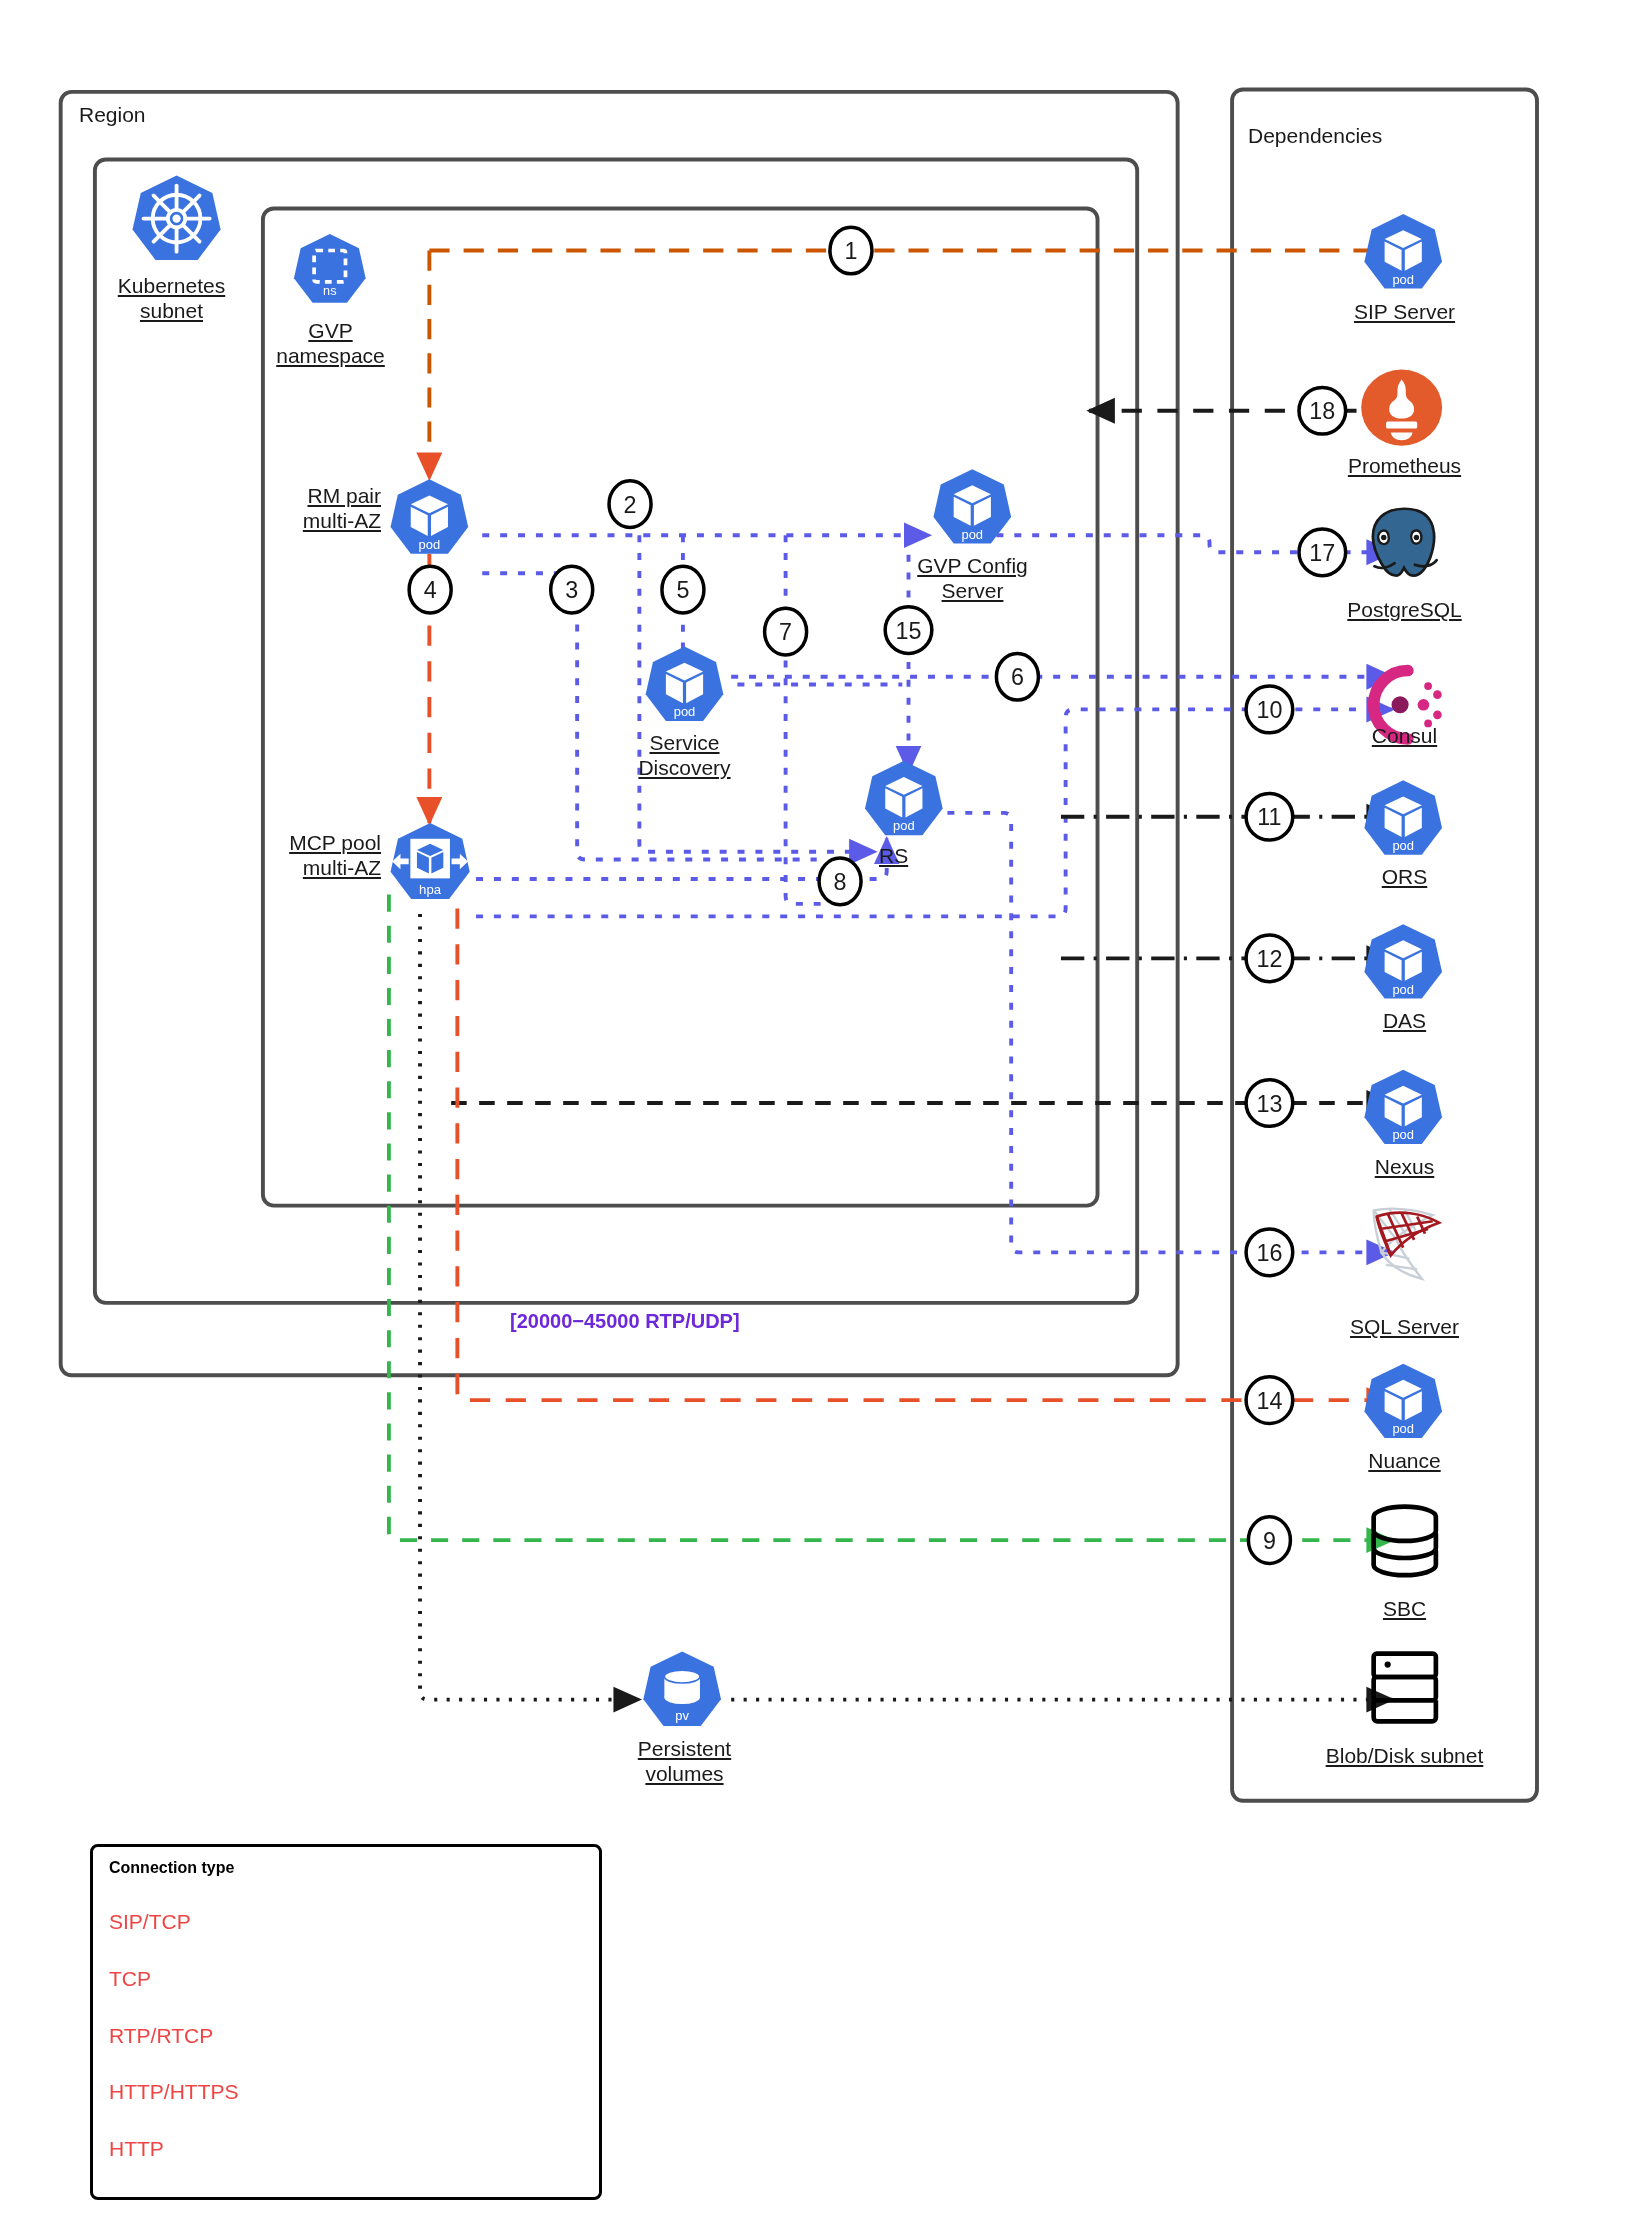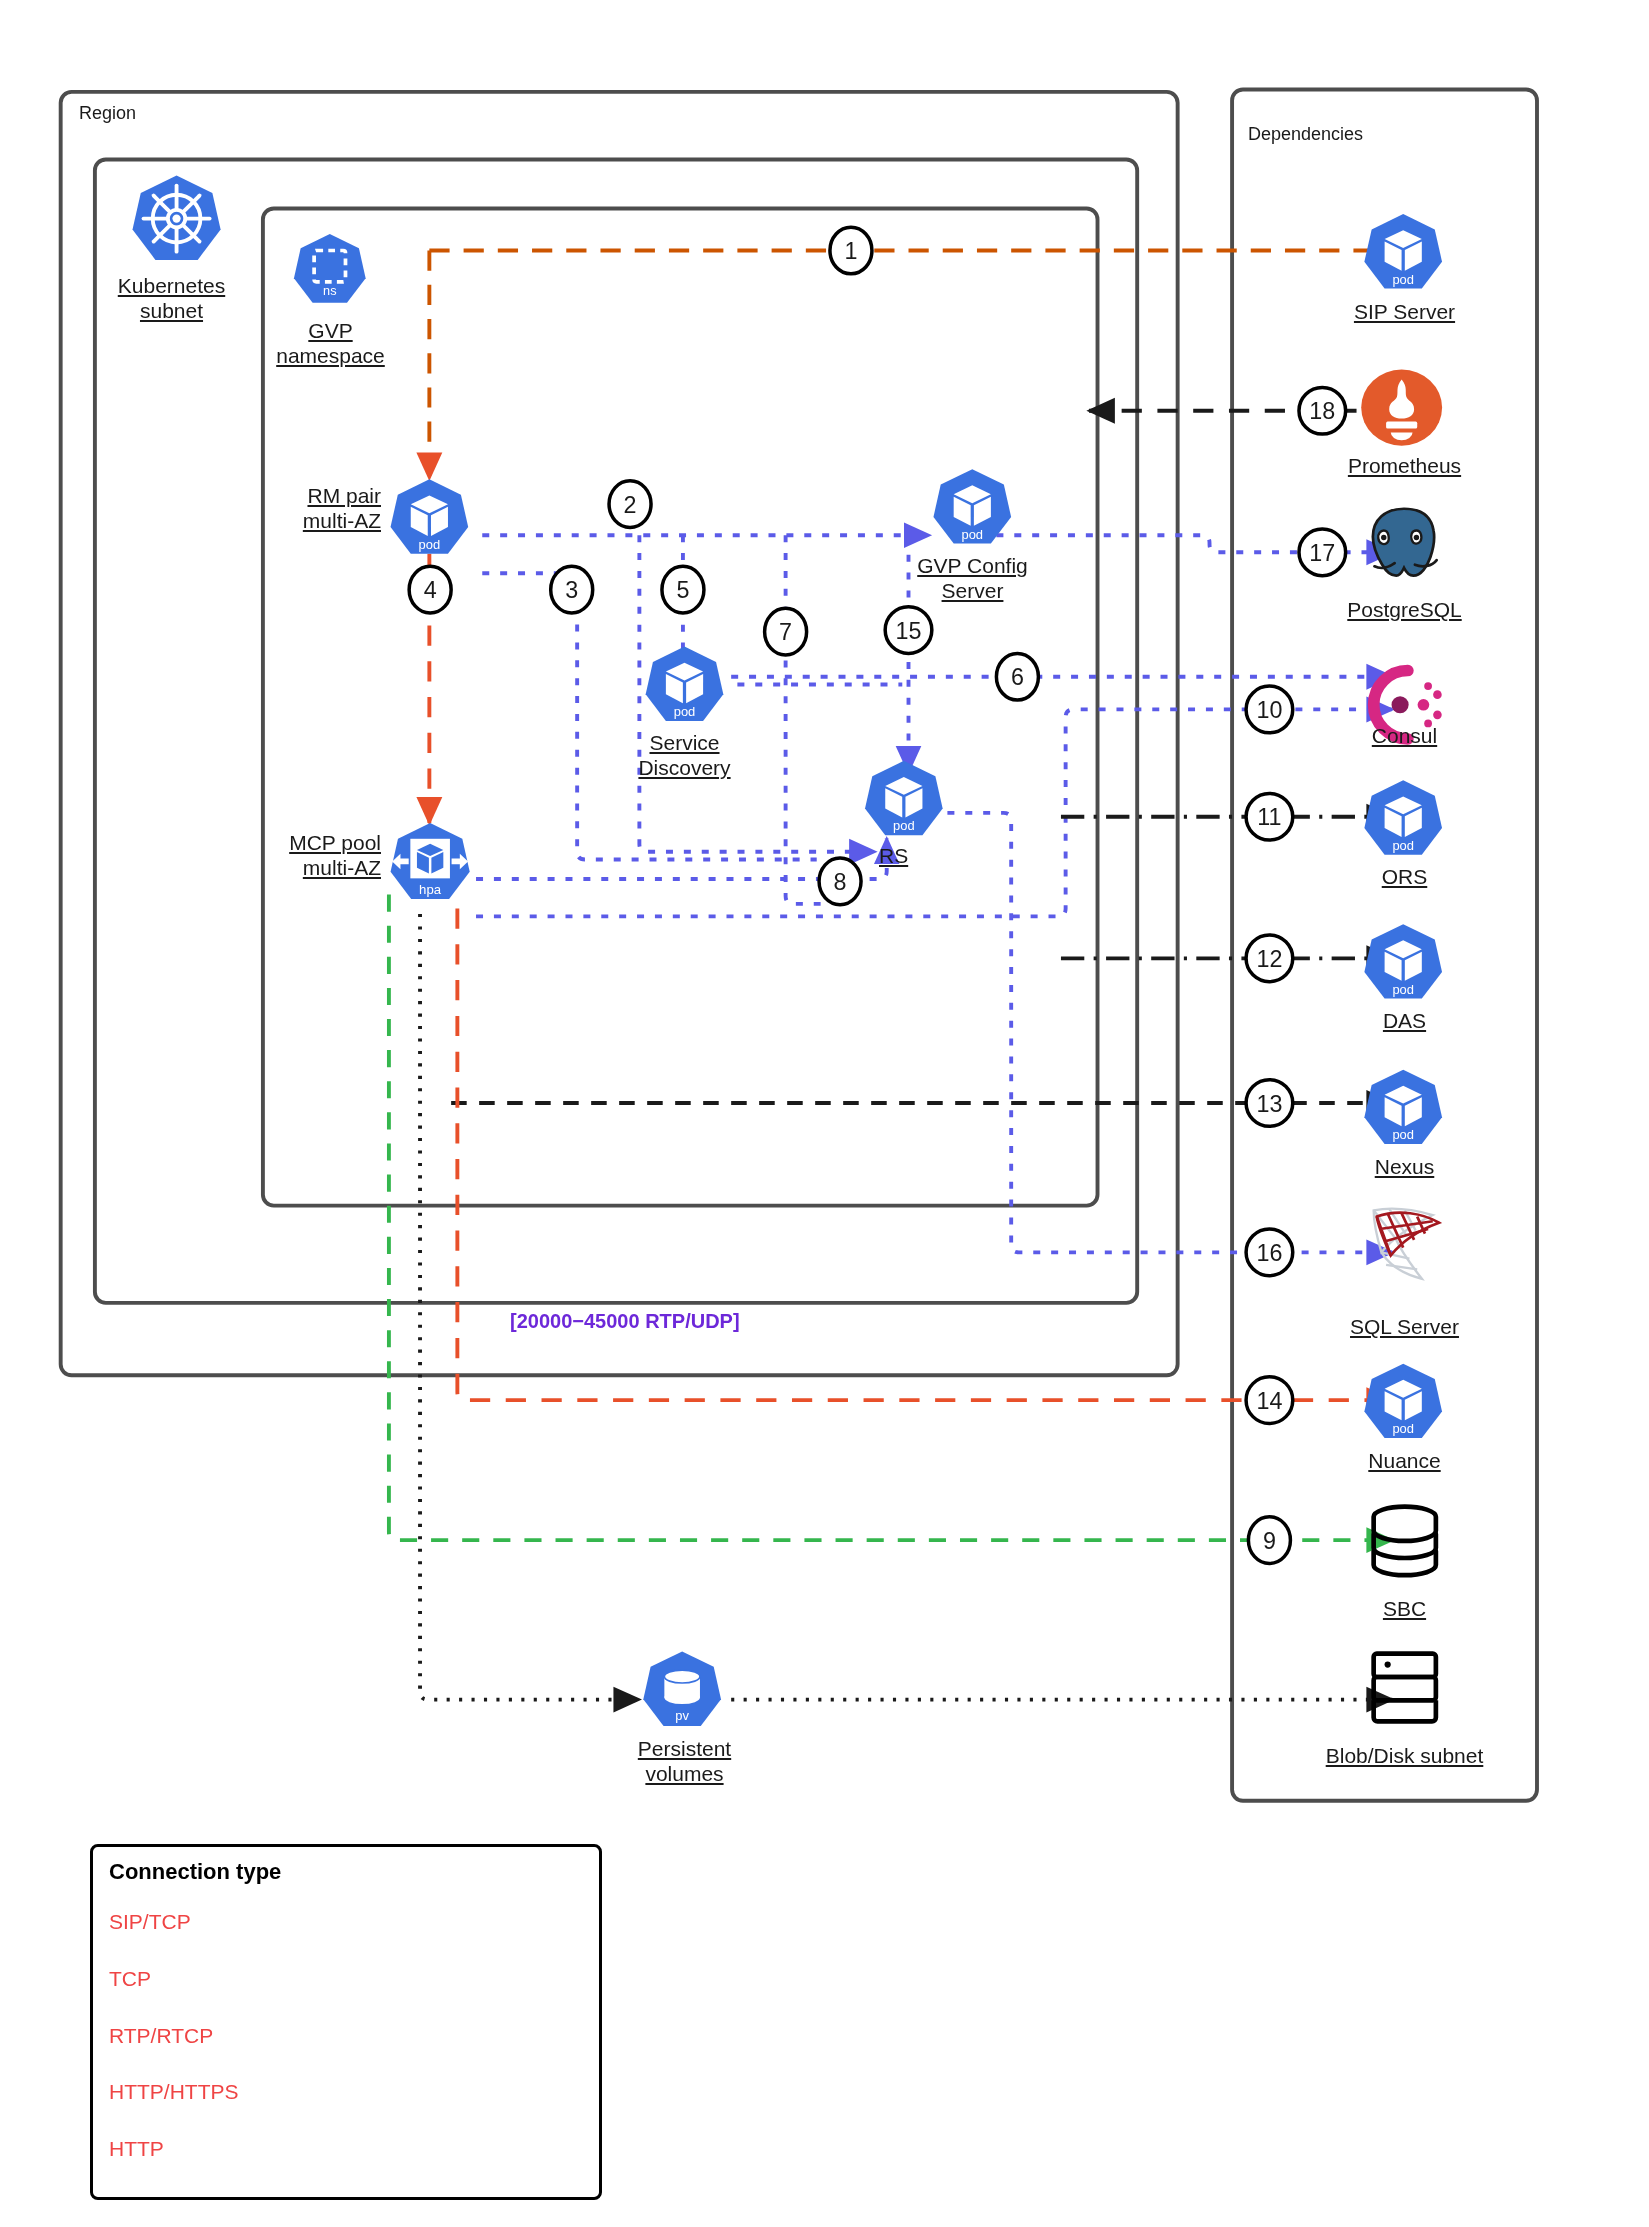--- a/index.html
+++ b/index.html
@@ -1,25 +1,25 @@
 <!DOCTYPE html>
 <html style="font-size:12.4px"><head>
 <meta charset="utf-8">
 <style>
   html,body{margin:0;padding:0;background:#ffffff;}
   body{font-family:"Liberation Sans", sans-serif;}
   #stage{position:relative;width:1649px;height:2227px;background:#fff;overflow:hidden;}
   svg{display:block;}
   .lbl{position:absolute;font-family:"Liberation Sans",sans-serif;color:#1a1a1a;text-align:center;line-height:1.18;text-decoration:underline;}
-  .boxtitle{position:absolute;font-size:18px;color:#1a1a1a;}
+  .boxtitle{position:absolute;font-size:21px;color:#1a1a1a;}
   .nodelabel{font-size:21px;}
   .nodelabel-left{font-size:21px;text-align:right;}
   .portlabel{position:absolute;font-size:20px;font-weight:bold;color:#6d28d9;}
   .legendbox{position:absolute;border:3.9px solid #000;border-radius:7.8px;background:#fff;}
-  .legendtitle{position:absolute;font-size:22px;font-weight:bold;color:#000;text-align:right;}
+  .legendtitle{position:absolute;font-size:16px;font-weight:bold;color:#000;text-align:right;}
   .legenditem{position:absolute;font-size:21px;color:#ef4444;}
 </style>
 </head>
 <body>
 
 <div id="stage">
 
 <svg width="1649" height="2227" viewBox="0 0 2120 2863" xmlns="http://www.w3.org/2000/svg">
 
   <defs>

